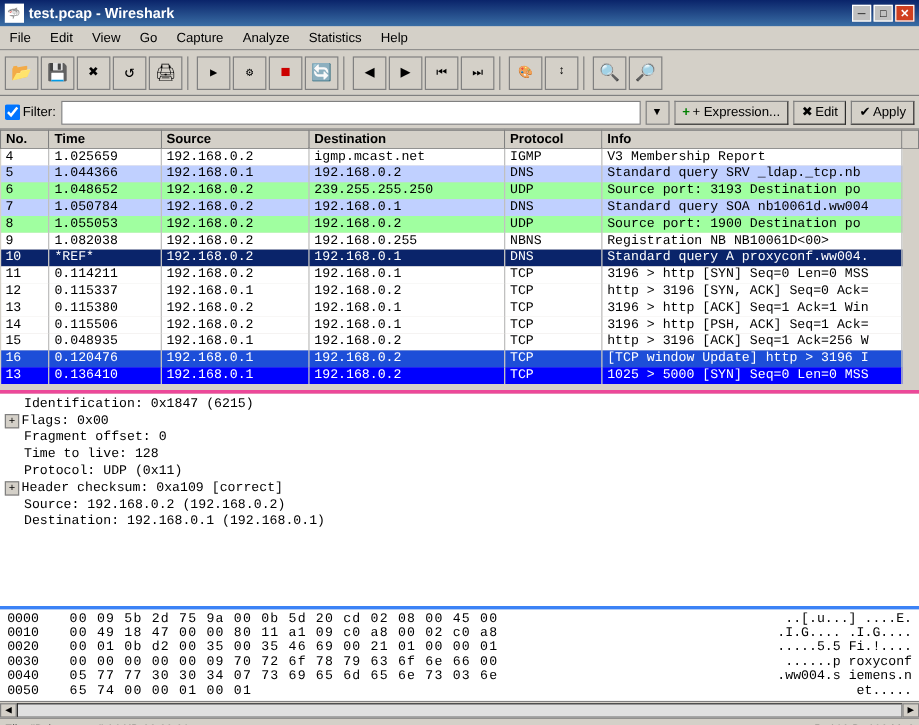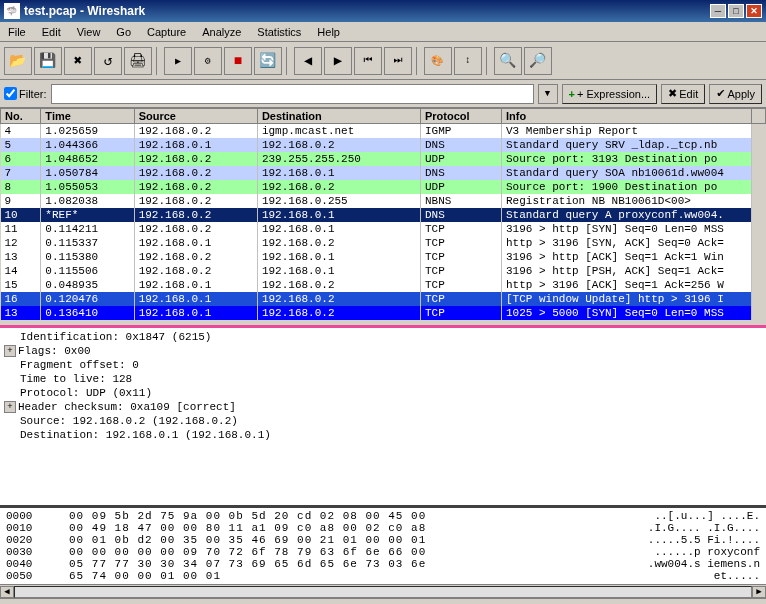--- a/index.html
+++ b/index.html
@@ -41,27 +41,27 @@
     .packet-list-scroll { height: 100%; overflow-y: auto; overflow-x: auto; }
     
     .row-normal { background: white; }
     .row-light-green { background: #a0ffa0; }
     .row-light-blue { background: #c0d0ff; }
     .row-selected { background: #0a246a; color: white; }
     .row-red { background: #ff0000; color: white; }
     .row-blue { background: #0000ff; color: white; }
     
     
-    .detail-panel { flex: 0 0 auto; height: 180px; background: white; border-bottom: 3px solid #404040; overflow-y: auto; padding: 2px 4px; font-size: 11px; }
+    .detail-panel { flex: 0 0 auto; height: 180px; background: white; border-bottom: 3px solid #3b82f6; overflow-y: auto; padding: 2px 4px; font-size: 11px; }
     .detail-item { padding: 1px 0; display: flex; align-items: center; gap: 2px; }
     .detail-expand { width: 12px; height: 12px; border: 1px solid #808080; background: #d4d0c8; display: flex; align-items: center; justify-content: center; font-size: 9px; cursor: pointer; flex-shrink: 0; }
     
     
     .hex-panel { flex: 1; background: white; overflow-y: auto; padding: 2px 4px; font-size: 11px; font-family: 'Courier New', monospace; }
-    .hex-row { display: flex; gap: 23px; padding: 0 2px; }
+    .hex-row { display: flex; gap: 12px; padding: 0 2px; }
     .hex-offset { color: #000; width: 40px; flex-shrink: 0; }
     .hex-bytes { color: #000; flex: 1; letter-spacing: 1px; }
     .hex-ascii { color: #000; }
     
     
     .status-bar { background: #d4d0c8; height: 20px; display: flex; align-items: center; border-top: 1px solid #808080; font-family: Arial, sans-serif; font-size: 10px; padding: 0 4px; justify-content: space-between; }
     
     
     .h-scroll { height: 14px; background: #d4d0c8; border-top: 1px solid #808080; display: flex; align-items: center; }
     .scroll-track { flex: 1; height: 12px; background: #e0e0e0; border: 1px inset #808080; }

